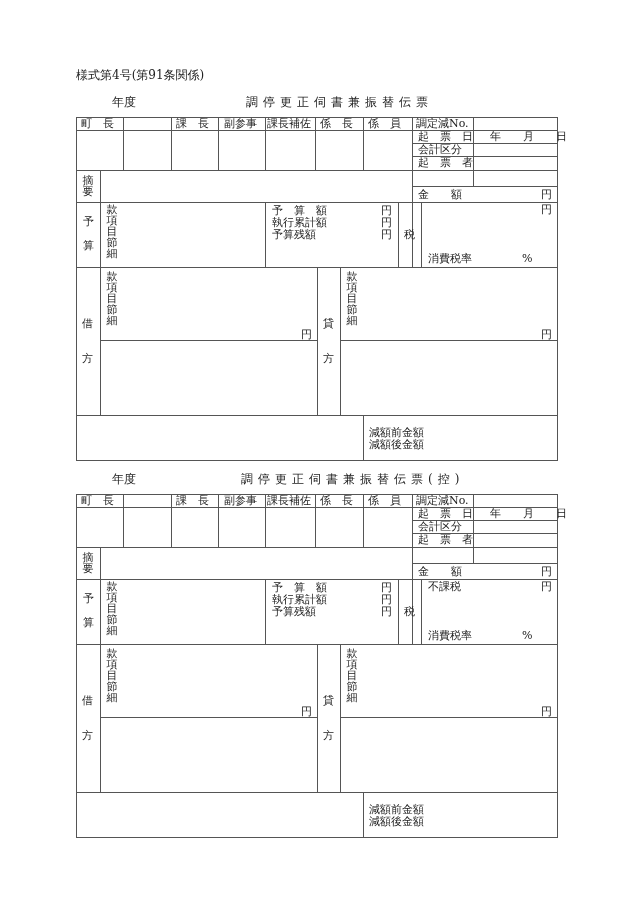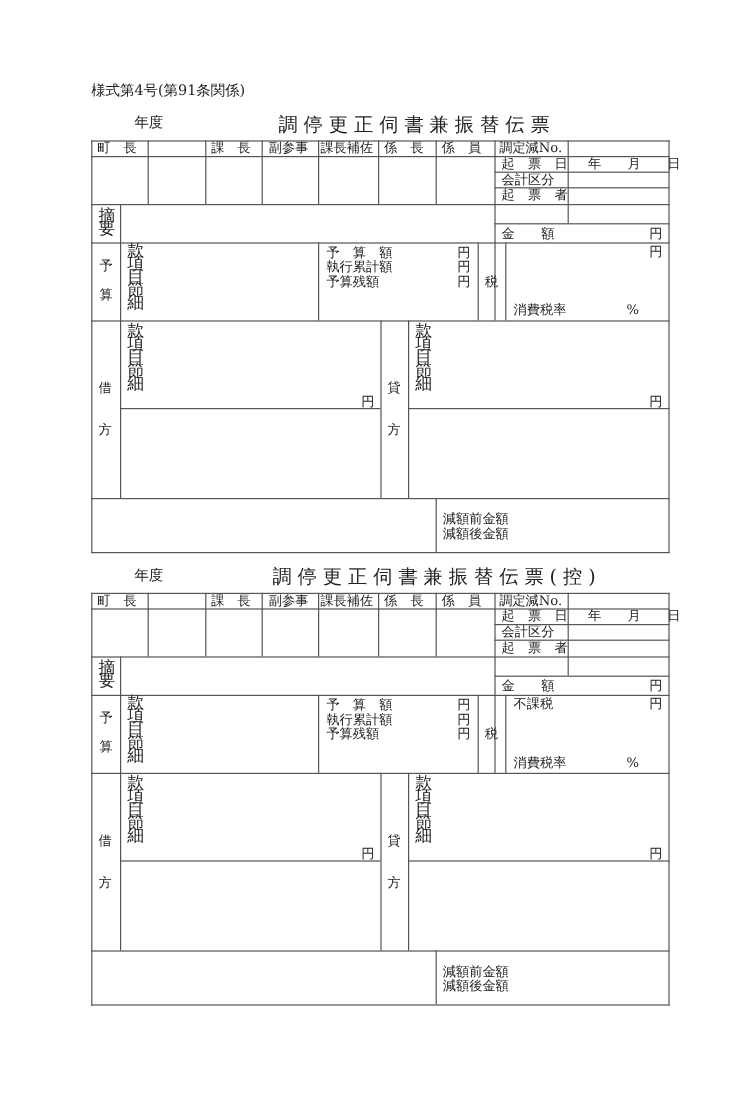--- a/index.html
+++ b/index.html
@@ -1,26 +1,26 @@
 <!DOCTYPE html>
 <html><head>
 <meta charset="utf-8">
 <style>
   html, body { margin: 0; padding: 0; background: #ffffff; }
   body { width: 630px; height: 916px; position: relative; overflow: hidden;
          font-family: "DejaVu Serif", "Liberation Serif", serif; color: #222; font-size: 11px; }
   .abs { position: absolute; }
   .form-ref { left: 76px; top: 67px; font-size: 12px; }
   .hdr-year { font-size: 12px; }
-  .hdr-title { font-size: 16px; letter-spacing: 5px; }
+  .hdr-title { font-size: 12px; letter-spacing: 5px; margin-left: 14px; }
   .line { position: absolute; background: #555; }
   .h { height: 1px; }
   .v { width: 1px; }
   .t { position: absolute; font-size: 11px; line-height: 12px; white-space: nowrap; }
-  .vert { position: absolute; font-size: 14px; line-height: 11px; width: 12px; text-align: center; white-space: normal; word-break: break-all; }
+  .vert { position: absolute; font-size: 11px; line-height: 11px; width: 12px; text-align: center; white-space: normal; word-break: break-all; }
   .form-block { position: absolute; left: 0; width: 630px; }
 </style>
 </head>
 <body>
 
 <div class="abs form-ref">様式第4号(第91条関係)</div>
 
 <div class="form-block" style="top:0;">
   <div class="abs hdr-year" style="left:112px; top:94px;">年度</div>
   <div class="abs hdr-title" style="left:232px; top:94px;">調停更正伺書兼振替伝票</div>

